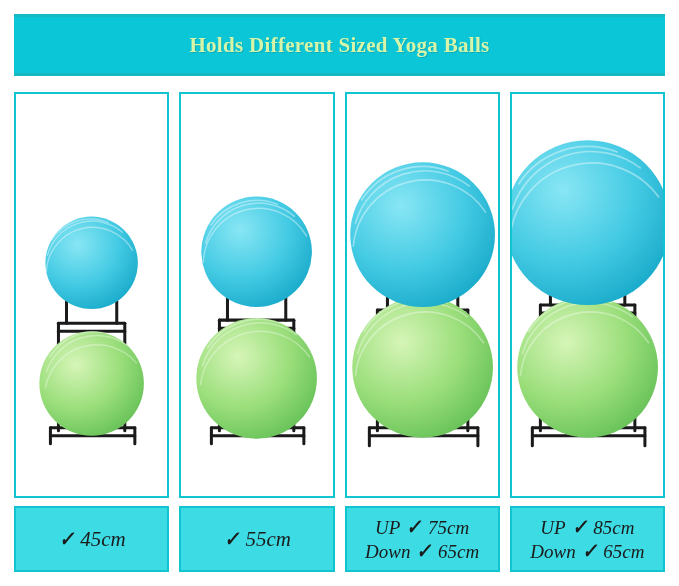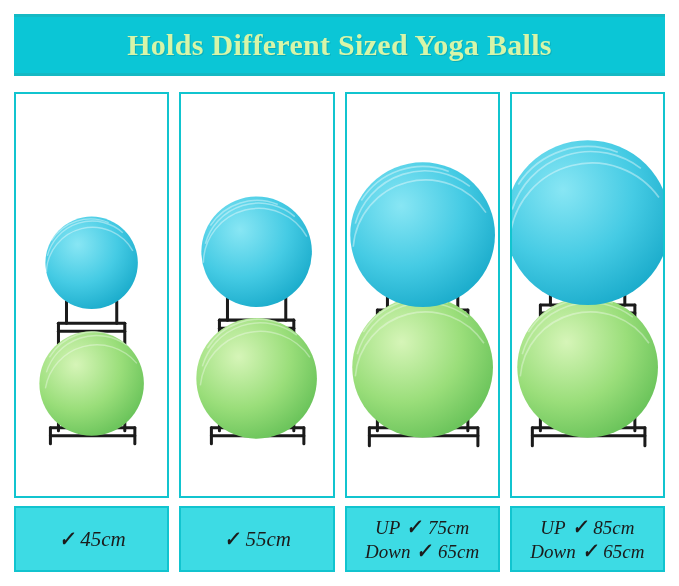--- a/index.html
+++ b/index.html
@@ -19,21 +19,21 @@
   .header{
     position:relative;
     height:56px;
     background:#0bc6d6;
     border-top:3px solid #15b9c4;
     border-bottom:3px solid #15b9c4;
     display:flex;align-items:center;justify-content:center;
   }
   .header-title{
     color:#d7f5a8;
-    font-size:30px;
+    font-size:21px;
     font-weight:bold;
     font-family:"Liberation Serif", serif;
     letter-spacing:0.3px;
     text-shadow:1px 1px 0 rgba(0,0,0,0.12);
     white-space:nowrap;
   }
   
   .panels{
     position:relative;
     margin-top:16px;

